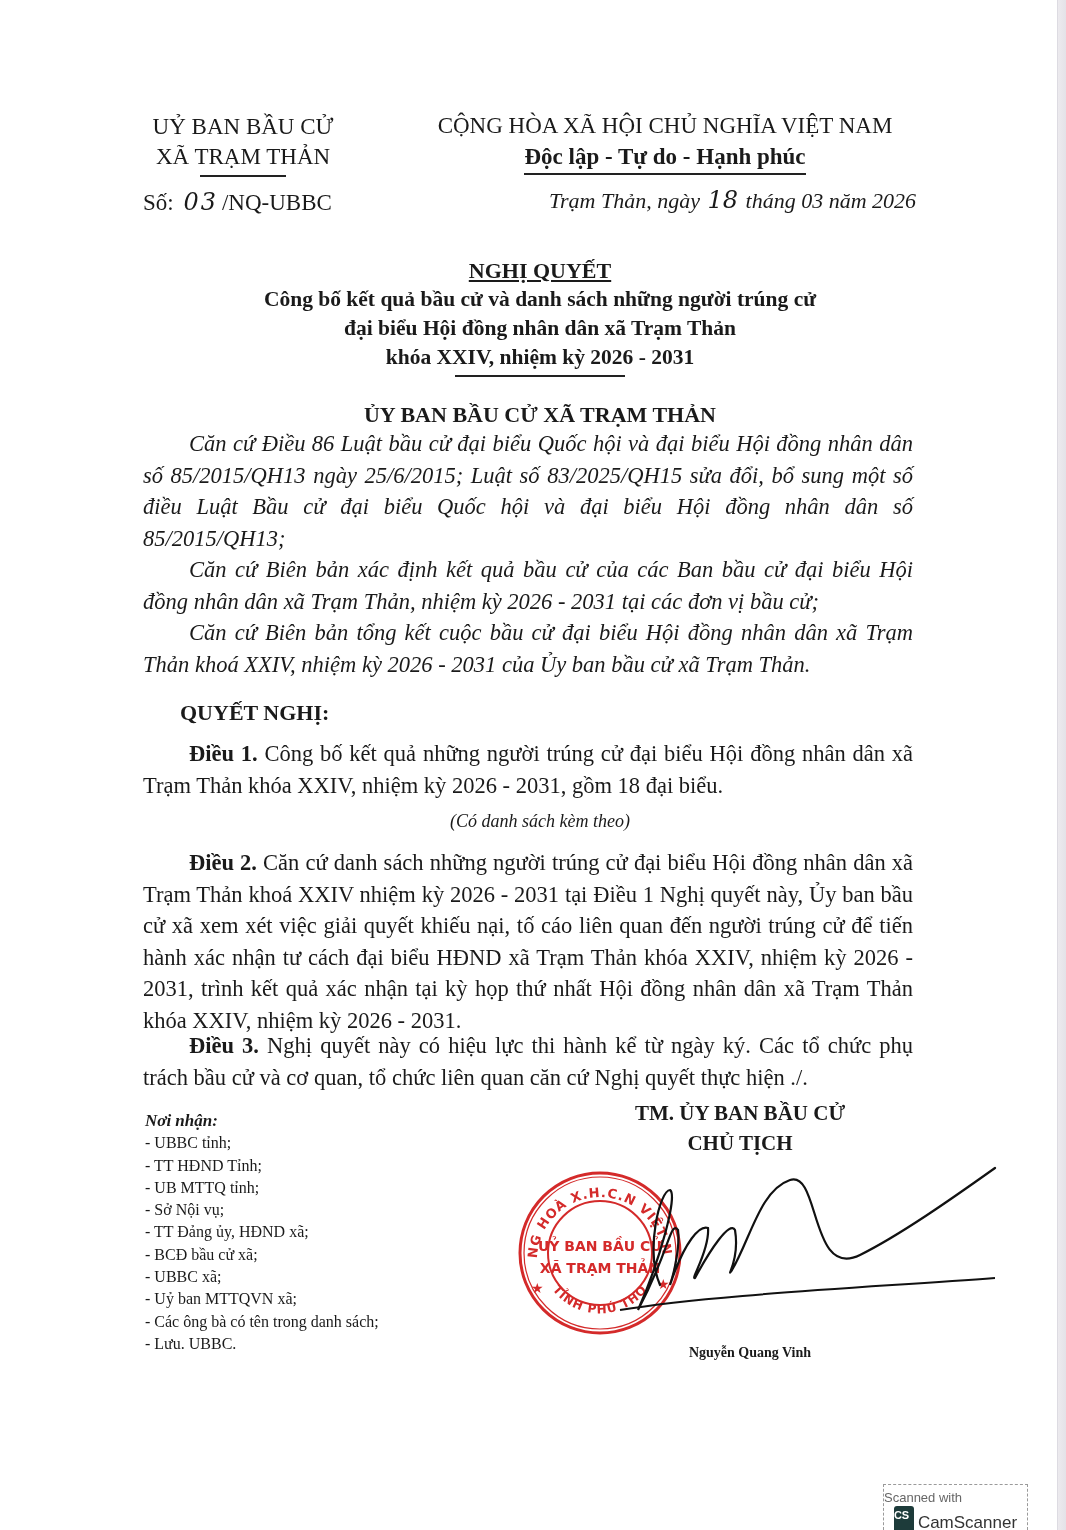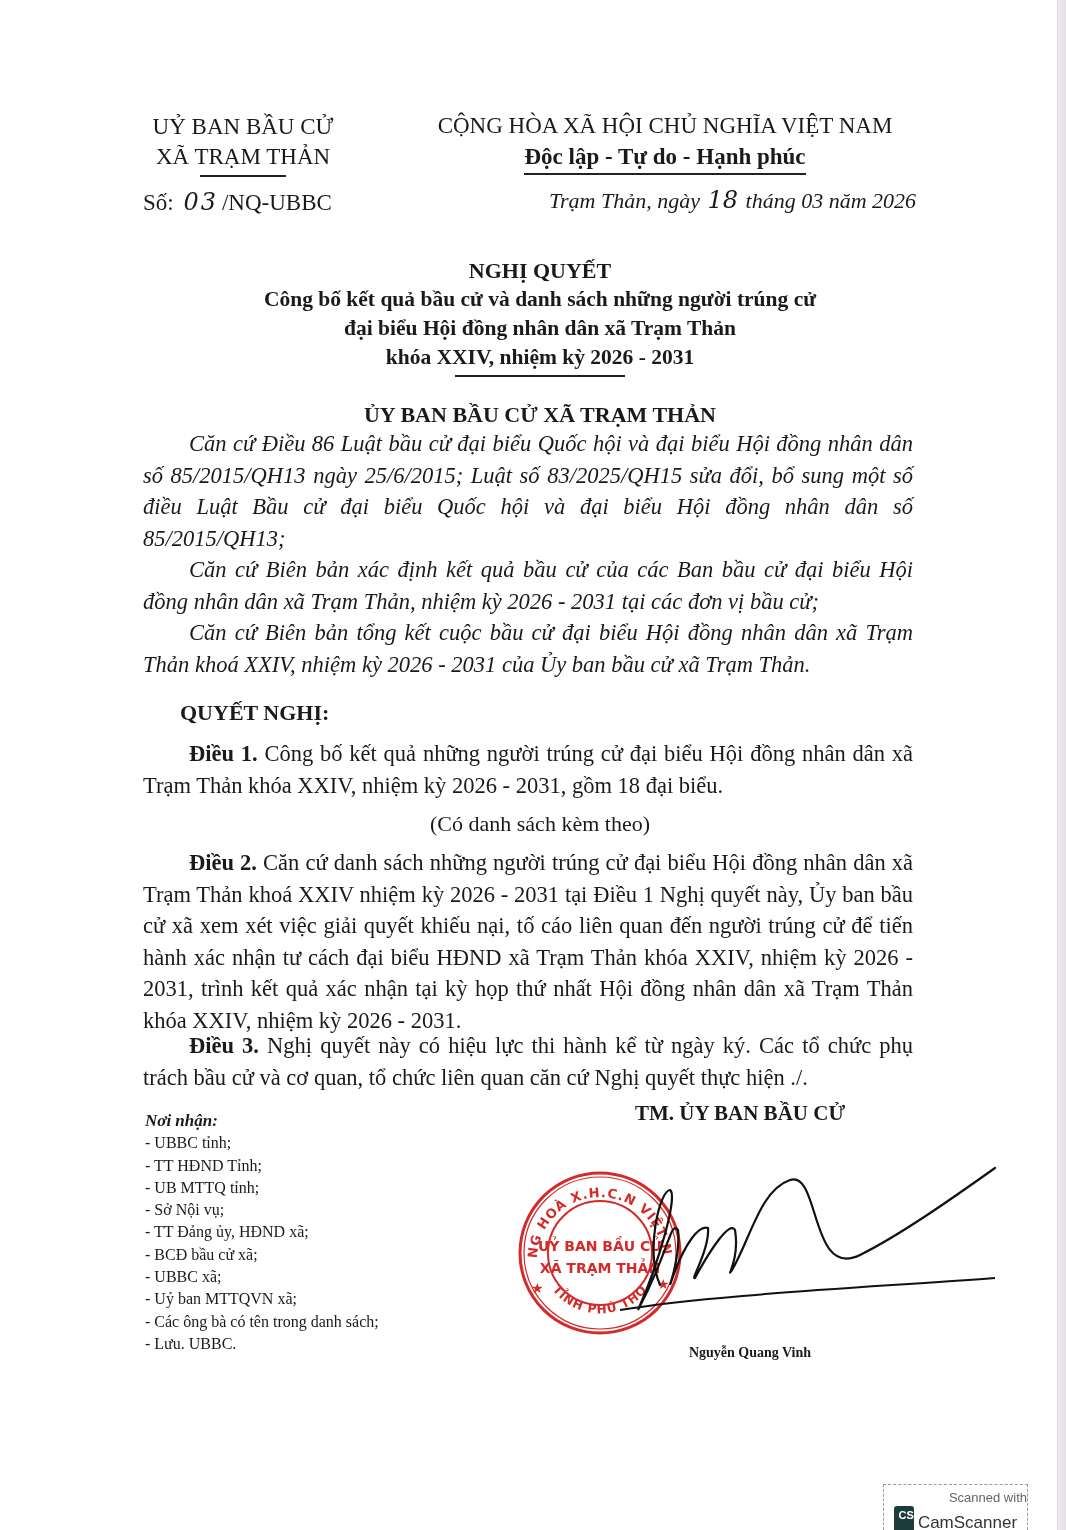--- a/index.html
+++ b/index.html
@@ -19,46 +19,46 @@
     .hdr-left .ul { display: block; width: 86px; height: 1.5px; background: #222; margin: 3px auto 0; }
     .hdr-right { left: 420px; top: 110px; width: 490px; text-align: center; font-size: 23px; line-height: 31px; }
     .hdr-right .b { font-weight: bold; }
     .hdr-right .ul { display: block; width: 282px; height: 1.5px; background: #222; margin: 1px auto 0; }
     .so { left: 143px; top: 188px; font-size: 23px; }
     .so .hand { font-family: "DejaVu Serif", serif; font-style: italic; font-size: 24px; letter-spacing: 2px; margin: 6px 4px; }
     .date { left: 510px; top: 186px; font-size: 22px; font-style: italic; margin-left: 39px; }
     .date .hand { font-family: "DejaVu Serif", serif; font-size: 24px; margin: 0 2px; }
 
     .title-block { left: 180px; top: 256px; width: 720px; text-align: center; font-weight: bold; font-size: 21.5px; line-height: 29px; }
-    .title-block .t1 { font-size: 22px; }
+    .title-block .t1 { font-size: 22px; text-decoration: underline; }
     .title-block .ul { display: block; width: 170px; height: 1.5px; background: #222; margin: 3px auto 0; }
     .committee { left: 180px; top: 402px; width: 720px; text-align: center; font-weight: bold; font-size: 22px; }
 
     .body { left: 143px; width: 770px; font-size: 22.5px; line-height: 31.5px; text-align: justify; }
     .it { font-style: italic; }
     .indent { text-indent: 46px; }
     .p { margin: 0; }
     .decision-head { left: 180px; top: 700px; width: 720px; text-align: left; font-weight: bold; font-size: 22px; }
-    .attached { left: 180px; top: 811px; width: 720px; text-align: center; font-size: 22px; }
+    .attached { left: 180px; top: 811px; width: 720px; text-align: center; font-style: italic; font-size: 18px; }
     .b { font-weight: bold; }
 
     .recipients { left: 145px; top: 1110px; font-size: 16px; line-height: 22.3px; }
     .recipients .head { font-weight: bold; font-style: italic; font-size: 17px; }
     .recipients ul { list-style: none; margin: 0; padding: 0; }
 
     .sign-title { left: 590px; top: 1098px; width: 300px; text-align: center; font-weight: bold; font-size: 21px; line-height: 30px; }
     .signer { left: 600px; top: 1345px; width: 300px; text-align: center; font-weight: bold; font-size: 14px; }
 
     .stamp { left: 515px; top: 1165px; width: 170px; height: 170px; }
     .sig { left: 560px; top: 1160px; width: 440px; height: 180px; }
 
     .cs-badge {
       left: 883px; top: 1484px; width: 145px; height: 46px;
       border: 1.5px dashed #9a9a9a; border-bottom: none; box-sizing: border-box;
-      font-family: "Liberation Sans", "DejaVu Sans", sans-serif; text-align: right;
+      font-family: "Liberation Sans", "DejaVu Sans", sans-serif; text-align: left;
     }
     .cs-badge .l1 { font-size: 13px; color: #666; margin-top: 5px; }
     .cs-badge .l2 { font-size: 17px; color: #333; display: flex; align-items: center; justify-content: center; gap: 4px; margin-top: 1px; }
     .cs-logo { background: #1d3b3a; color: #fff; font-size: 11px; font-weight: bold; width: 20px; height: 34px; line-height: 18px; border-radius: 3px; display: inline-block; }
   </style>
 </head>
 <body>
 
 <div class="edge"></div>
 
@@ -128,20 +128,21 @@
     <li>- BCĐ bầu cử xã;</li>
     <li>- UBBC xã;</li>
     <li>- Uỷ ban MTTQVN xã;</li>
     <li>- Các ông bà có tên trong danh sách;</li>
     <li>- Lưu. UBBC.</li>
   </ul>
 </div>
 
 <div class="abs sign-title">
   <div>TM. ỦY BAN BẦU CỬ</div>
+  <div>CHỦ TỊCH</div>
 </div>
 
 <svg class="abs stamp" viewBox="0 0 170 170">
   <defs>
     <path id="arcTop" d="M 22,95 A 63,63 0 0 1 148,95"></path>
     <path id="arcBot" d="M 40,128 A 60,60 0 0 0 130,128"></path>
   </defs>
   <circle cx="85" cy="88" r="80" fill="none" stroke="#d42a2a" stroke-width="3"></circle>
   <circle cx="85" cy="88" r="76" fill="none" stroke="#d42a2a" stroke-width="1.2"></circle>
   <circle cx="85" cy="88" r="52" fill="none" stroke="#d42a2a" stroke-width="2"></circle>

